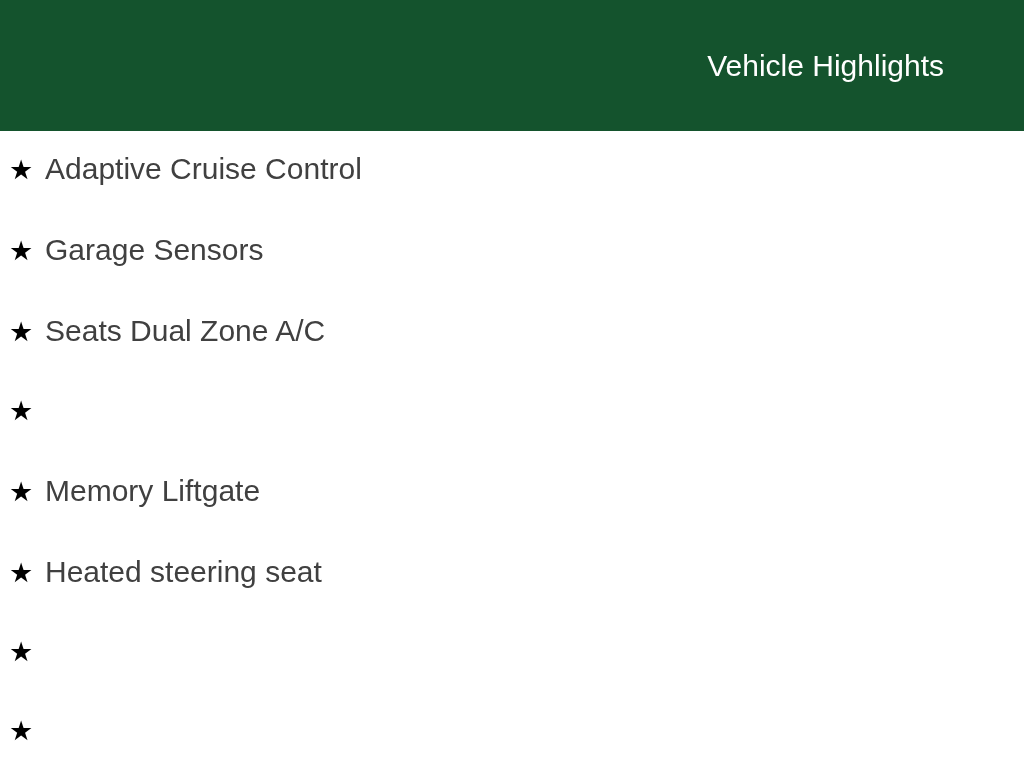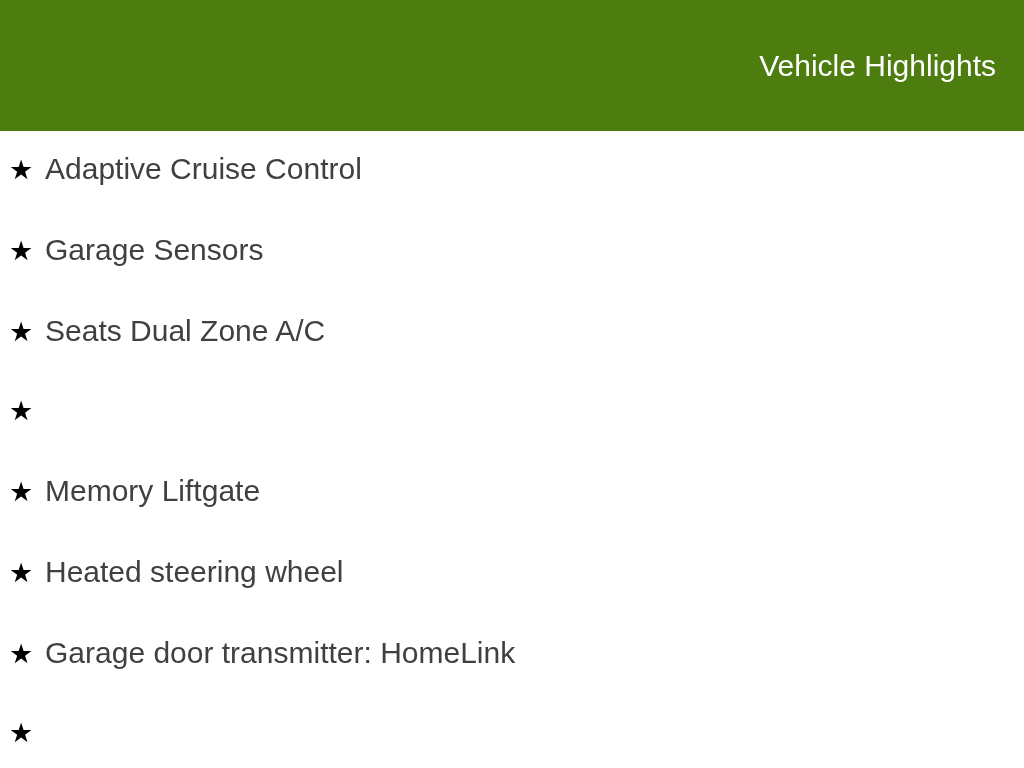--- a/index.html
+++ b/index.html
@@ -10,25 +10,25 @@
     width: 1024px;
     height: 768px;
     background: #ffffff;
     font-family: "Liberation Sans", sans-serif;
     overflow: hidden;
   }
   .header {
     box-sizing: border-box;
     width: 1024px;
     height: 131px;
-    background: #4d7c0f;
+    background: #14532d;
     display: flex;
     align-items: center;
     justify-content: flex-end;
-    padding-right: 28px;
+    padding-right: 80px;
   }
   .header-title {
     color: #ffffff;
     font-size: 30px;
     line-height: 35px;
     white-space: nowrap;
   }
   .highlights-list {
     box-sizing: border-box;
     padding: 20px 20px 0 9px;
@@ -79,24 +79,23 @@
     <span class="star">★</span>
   </div>
 
   <div class="highlight-item">
     <span class="star">★</span>
     <span class="item-label">Memory Liftgate</span>
   </div>
 
   <div class="highlight-item">
     <span class="star">★</span>
-    <span class="item-label">Heated steering wheel</span>
+    <span class="item-label">Heated steering seat</span>
   </div>
 
   <div class="highlight-item">
     <span class="star">★</span>
-    <span class="item-label">Garage door transmitter: HomeLink</span>
   </div>
 
   <div class="highlight-item">
     <span class="star">★</span>
   </div>
 </div>
 
 </body></html>

